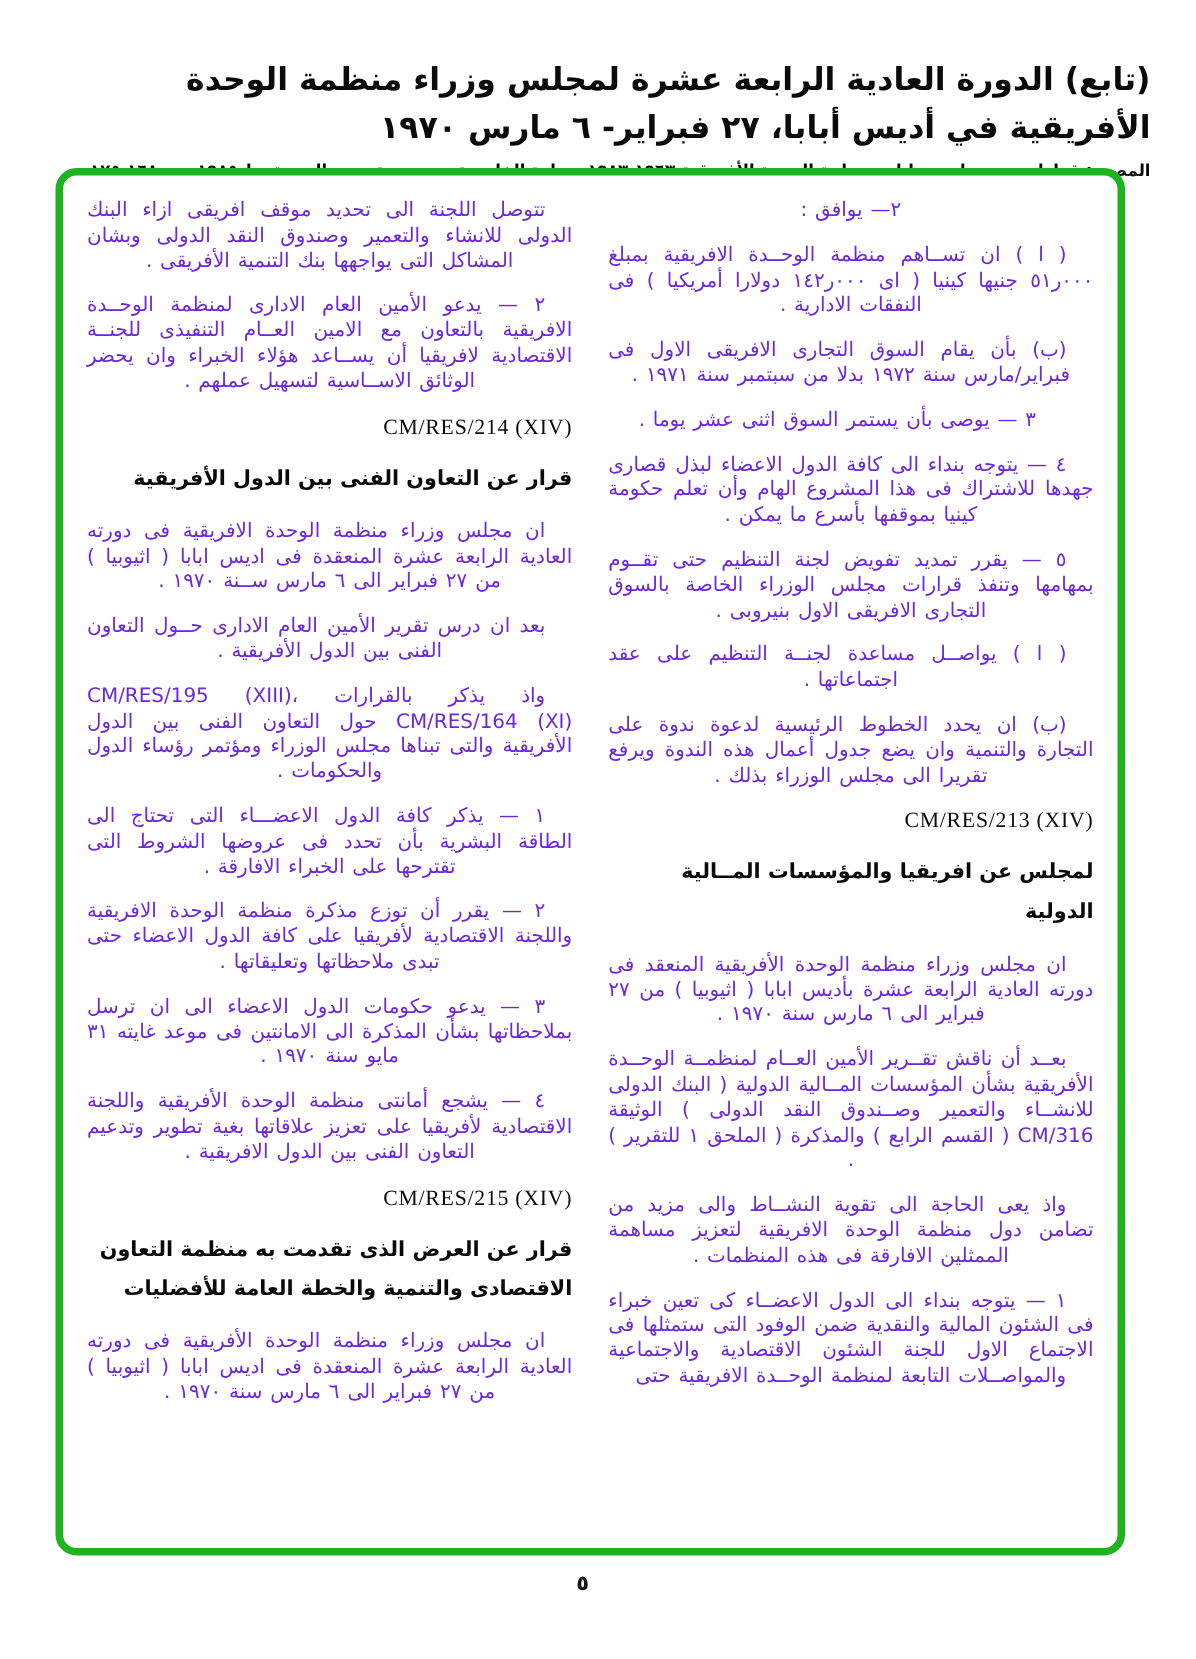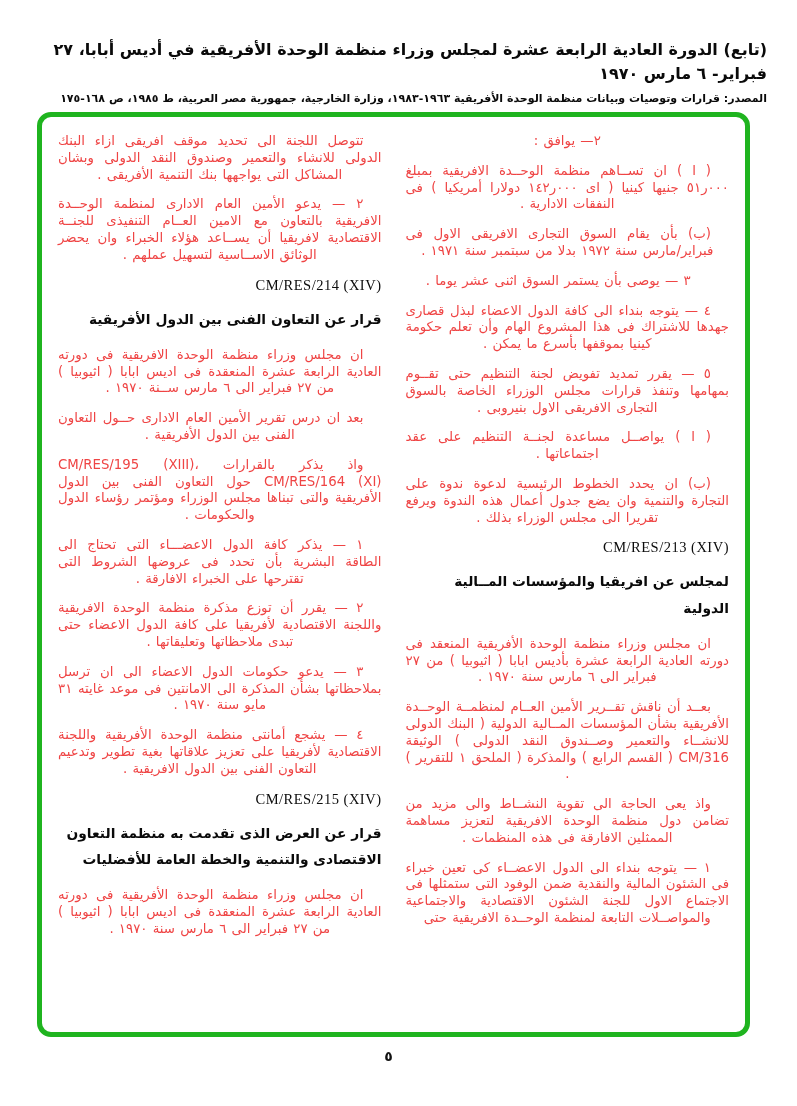--- a/index.html
+++ b/index.html
@@ -10,21 +10,21 @@
     font-family:"DejaVu Sans",sans-serif;
     color:#111;
     overflow:hidden;
   }
   
   .hdr{
     position:absolute;top:38px;right:30px;left:30px;
     direction:rtl;text-align:right;
   }
   .hdr-title{
-    font-size:16px;font-weight:bold;letter-spacing:0;
+    font-size:21px;font-weight:bold;letter-spacing:0;
     line-height:1.5;color:#0a0a0a;
   }
   .hdr-source{
     margin-top:6px;
     font-size:11px;font-weight:bold;color:#0a0a0a;
   }
   
   .frame{
     position:absolute;left:37px;top:112px;
     width:703px;height:915px;
@@ -42,21 +42,21 @@
     padding:16px 16px 10px 16px;
     box-sizing:border-box;
   }
   .col{flex:1 1 0;min-width:0;direction:rtl;}
   
   .para{
     margin:0 0 13px 0;
     font-size:13.3px;line-height:16.8px;
     text-align:justify;text-align-last:center;
     text-indent:18px;
-    color:#ef4444;
+    color:#6d28d9;
     word-spacing:1px;
   }
   .para.no-indent{text-indent:0;}
   .res-label{
     margin:10px 0 12px 0;
     direction:ltr;text-align:right;
     font-family:"Liberation Serif","DejaVu Serif",serif;
     font-size:14.5px;letter-spacing:.5px;
     color:#0c0c0c;
   }

